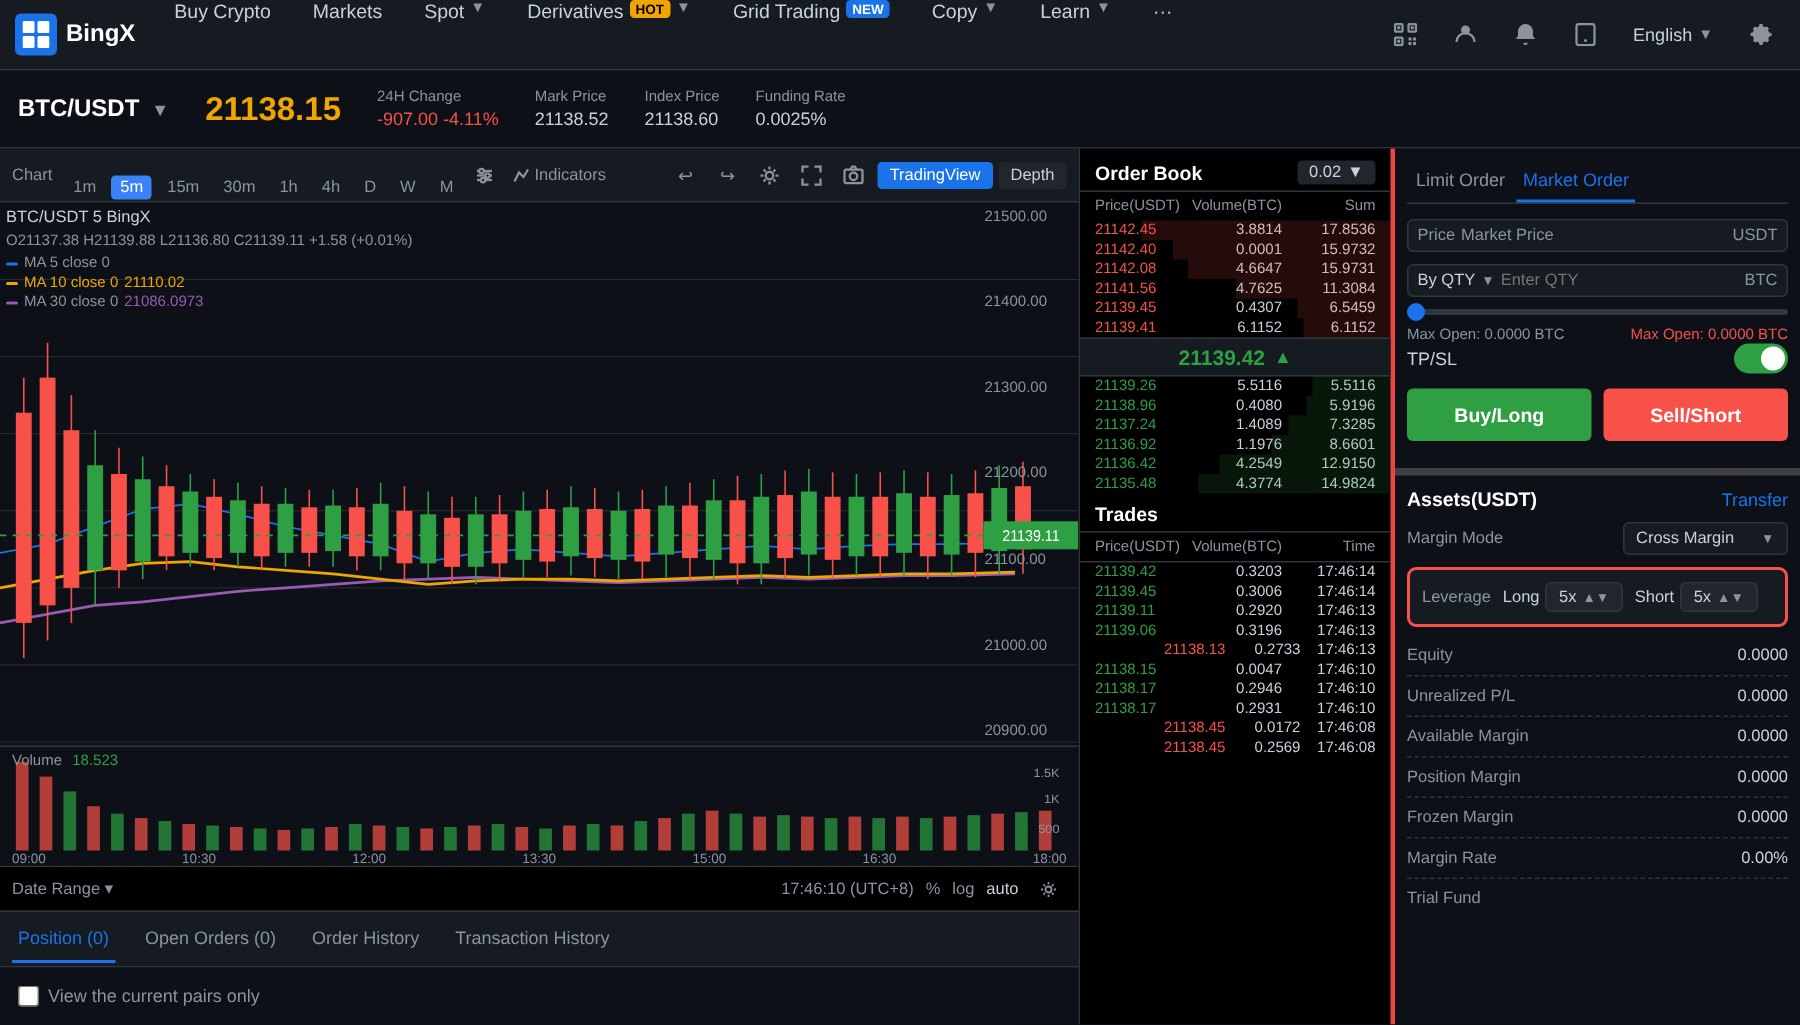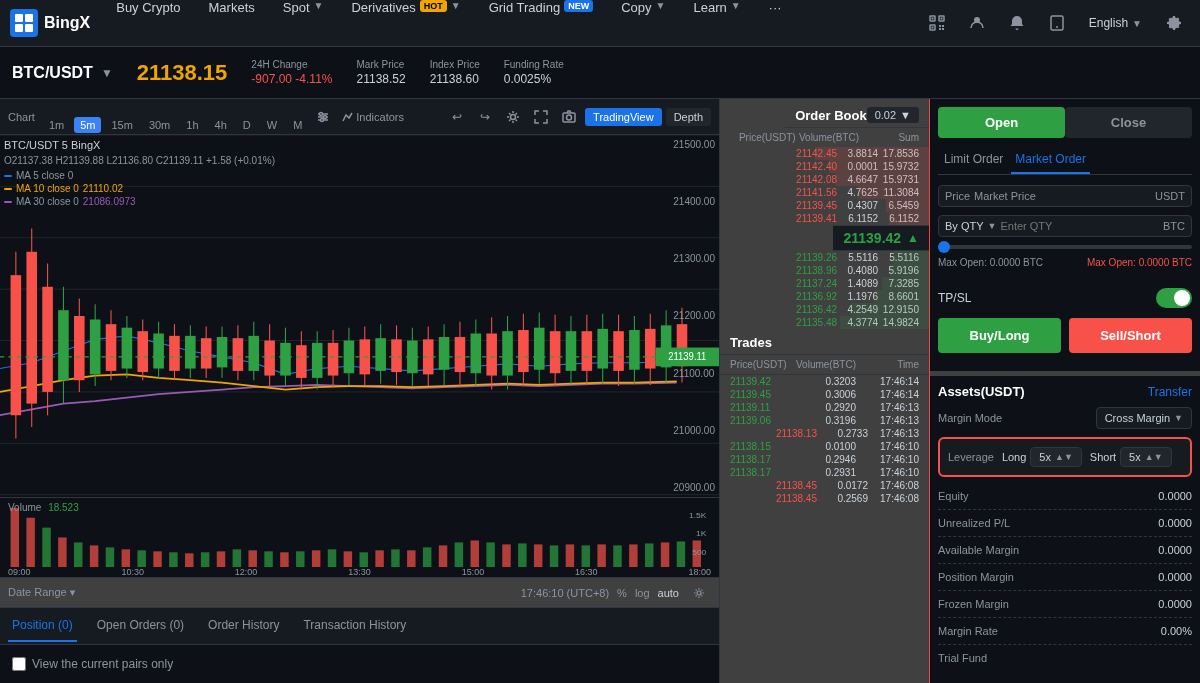--- a/index.html
+++ b/index.html
@@ -49,37 +49,37 @@
     
     .chart-info { position: absolute; top: 4px; left: 4px; font-size: 10px; z-index: 10; }
     .chart-symbol-info { color: #c9d1d9; font-size: 11px; margin-bottom: 4px; }
     .ma-line { display: flex; align-items: center; gap: 4px; margin-bottom: 2px; }
     .ma-dot { width: 8px; height: 2px; border-radius: 1px; }
 
     
     .chart-svg { width: 100%; height: 100%; }
 
     
-    .chart-bottom { height: 30px; background: #404040; border-top: 1px solid #30363d; display: flex; align-items: center; padding: 0 8px; gap: 24px; }
+    .chart-bottom { height: 30px; background: #000000; border-top: 1px solid #30363d; display: flex; align-items: center; padding: 0 8px; gap: 24px; }
     .chart-bottom .date-range { color: #8b949e; font-size: 11px; cursor: pointer; }
     .chart-bottom-right { margin-left: auto; display: flex; align-items: center; gap: 8px; color: #8b949e; font-size: 11px; }
 
     
     .volume-area { height: 80px; background: #0d1117; border-top: 1px solid #30363d; position: relative; overflow: hidden; }
     .volume-label { position: absolute; top: 4px; left: 8px; color: #8b949e; font-size: 10px; }
 
     
     .bottom-tabs { height: 38px; background: #161b22; border-top: 1px solid #30363d; display: flex; align-items: center; padding: 0 8px; gap: 16px; border-bottom: 1px solid #30363d; }
     .tab-item { padding: 8px 4px; color: #8b949e; cursor: pointer; font-size: 12px; border-bottom: 2px solid transparent; }
     .tab-item.active { color: #1a73e8; border-bottom: 2px solid #1a73e8; }
     .bottom-content { height: 38px; background: #0d1117; display: flex; align-items: center; padding: 0 12px; }
     .checkbox-label { display: flex; align-items: center; gap: 6px; color: #8b949e; font-size: 12px; cursor: pointer; }
 
     
-    .middle-panel { width: 210px; background: #404040; border-right: 1px solid #ef4444; display: flex; flex-direction: column; align-items: flex-end; }
+    .middle-panel { width: 210px; background: #000000; border-right: 3px solid #ef4444; display: flex; flex-direction: column; }
 
     
     .section-header { display: flex; align-items: center; justify-content: space-between; padding: 8px 10px 4px; border-bottom: 1px solid #30363d; }
     .section-title { color: white; font-size: 13px; font-weight: bold; }
     .precision-btn { background: #21262d; color: #c9d1d9; border: none; padding: 2px 8px; border-radius: 3px; font-size: 11px; cursor: pointer; display: flex; align-items: center; gap: 4px; }
     .ob-header { display: grid; grid-template-columns: 1fr 1fr 1fr; padding: 4px 10px; color: #8b949e; font-size: 10px; }
     .ob-row { display: grid; grid-template-columns: 1fr 1fr 1fr; padding: 1px 10px; font-size: 10px; position: relative; cursor: pointer; }
     .ob-row.sell { }
     .ob-row.buy { }
     .ob-price-sell { color: #f85149; }
@@ -114,41 +114,41 @@
     .form-row { display: flex; align-items: center; margin-bottom: 8px; gap: 6px; }
     .form-input-label { color: #8b949e; font-size: 11px; white-space: nowrap; }
     .form-suffix { color: #8b949e; font-size: 11px; white-space: nowrap; }
     .qty-selector { display: flex; align-items: center; background: #161b22; border: 1px solid #30363d; border-radius: 4px; padding: 4px 6px; gap: 4px; flex: 1; }
     .qty-dropdown { color: #c9d1d9; font-size: 11px; }
     .qty-input { background: transparent; border: none; color: #8b949e; font-size: 11px; flex: 1; outline: none; }
     .slider-row { margin: 8px 0; }
     .slider-track { width: 100%; height: 4px; background: #30363d; border-radius: 2px; position: relative; }
     .slider-fill { width: 0%; height: 100%; background: #1a73e8; border-radius: 2px; }
     .slider-dot { width: 12px; height: 12px; background: #1a73e8; border-radius: 50%; position: absolute; top: -4px; left: 0; }
-    .max-open { display: flex; justify-content: space-between; margin-bottom: 20px; font-size: 10px; }
+    .max-open { display: flex; justify-content: space-between; margin-bottom: 0; font-size: 10px; }
     .max-open-left { color: #8b949e; }
     .max-open-right { color: #f85149; }
     .tpsl-row { display: flex; align-items: center; justify-content: space-between; margin-bottom: 10px; }
     .tpsl-label { color: #c9d1d9; font-size: 12px; }
     .toggle { width: 36px; height: 20px; background: #30363d; border-radius: 10px; position: relative; cursor: pointer; }
     .toggle.on { background: #2ea043; }
     .toggle-dot { width: 16px; height: 16px; background: white; border-radius: 50%; position: absolute; top: 2px; left: 2px; transition: left 0.2s; }
     .toggle.on .toggle-dot { left: 18px; }
     .action-btns { display: flex; gap: 8px; margin-bottom: 10px; }
     .buy-btn { flex: 1; padding: 10px; background: #2ea043; color: white; border: none; border-radius: 4px; font-size: 13px; font-weight: bold; cursor: pointer; }
     .sell-btn { flex: 1; padding: 10px; background: #f85149; color: white; border: none; border-radius: 4px; font-size: 13px; font-weight: bold; cursor: pointer; }
 
     
     .assets-section { padding: 8px; border-top: 5px solid #404040; }
     .assets-header { display: flex; justify-content: space-between; align-items: center; margin-bottom: 8px; }
     .assets-title { color: white; font-size: 13px; font-weight: bold; }
     .transfer-link { color: #1a73e8; font-size: 12px; cursor: pointer; }
     .assets-label { color: #8b949e; font-size: 11px; }
     .margin-mode-row { display: flex; justify-content: space-between; align-items: center; margin-bottom: 8px; }
-    .margin-mode-select { background: #161b22; border: 1px solid #30363d; border-radius: 4px; color: #c9d1d9; padding: 4px 8px; font-size: 11px; display: flex; align-items: center; gap: 4px; cursor: pointer; }
+    .margin-mode-select { background: #161b22; border: 1px solid #30363d; border-radius: 4px; color: #c9d1d9; padding: 4px 8px; font-size: 11px; display: flex; align-items: center; gap: 18px; cursor: pointer; }
     .leverage-row { display: flex; align-items: center; gap: 8px; margin-bottom: 10px; padding: 8px; background: #161b22; border: 2px solid #f85149; border-radius: 6px; }
     .leverage-label { color: #8b949e; font-size: 11px; }
     .leverage-group { display: flex; align-items: center; gap: 4px; }
     .leverage-type { color: #c9d1d9; font-size: 11px; }
     .leverage-val { background: #21262d; border: 1px solid #30363d; border-radius: 4px; padding: 3px 8px; color: #c9d1d9; font-size: 11px; display: flex; align-items: center; gap: 4px; cursor: pointer; }
     .divider-line { border: none; border-top: 1px dashed #30363d; margin: 4px 0; }
     .asset-stat-row { display: flex; justify-content: space-between; align-items: center; padding: 3px 0; }
     .asset-stat-label { color: #8b949e; font-size: 11px; }
     .asset-stat-value { color: #c9d1d9; font-size: 11px; }
   </style>
@@ -338,21 +338,21 @@
           <span style="color:#f0a500">21110.02</span>
         </div>
         <div class="ma-line">
           <div class="ma-dot" style="background:#9b59b6"></div>
           <span style="color:#8b949e">MA 30 close 0</span>
           <span style="color:#9b59b6">21086.0973</span>
         </div>
       </div>
 
       
-      <div style="position:absolute;right:0;top:0;height:100%;display:flex;flex-direction:column;justify-content:space-between;padding:4px 0">
+      <div style="position:absolute;right:17px;top:0;height:100%;display:flex;flex-direction:column;justify-content:space-between;padding:4px 0">
         <span style="color:#8b949e;font-size:10px;padding-right:4px">21500.00</span>
         <span style="color:#8b949e;font-size:10px;padding-right:4px">21400.00</span>
         <span style="color:#8b949e;font-size:10px;padding-right:4px">21300.00</span>
         <span style="color:#8b949e;font-size:10px;padding-right:4px">21200.00</span>
         <span style="color:#8b949e;font-size:10px;padding-right:4px">21100.00</span>
         <span style="color:#8b949e;font-size:10px;padding-right:4px">21000.00</span>
         <span style="color:#8b949e;font-size:10px;padding-right:4px">20900.00</span>
       </div>
 
       
@@ -697,21 +697,21 @@
             <span class="ob-val" style="text-align:right">0.3196</span>
             <span class="ob-val" style="text-align:right">17:46:13</span>
           </div>
         <div class="trade-row">
             <span class="trade-price-sell">21138.13</span>
             <span class="ob-val" style="text-align:right">0.2733</span>
             <span class="ob-val" style="text-align:right">17:46:13</span>
           </div>
         <div class="trade-row">
             <span class="trade-price-buy">21138.15</span>
-            <span class="ob-val" style="text-align:right">0.0100</span>
+            <span class="ob-val" style="text-align:right">0.0047</span>
             <span class="ob-val" style="text-align:right">17:46:10</span>
           </div>
         <div class="trade-row">
             <span class="trade-price-buy">21138.17</span>
             <span class="ob-val" style="text-align:right">0.2946</span>
             <span class="ob-val" style="text-align:right">17:46:10</span>
           </div>
         <div class="trade-row">
             <span class="trade-price-buy">21138.17</span>
             <span class="ob-val" style="text-align:right">0.2931</span>
@@ -728,24 +728,20 @@
             <span class="ob-val" style="text-align:right">17:46:08</span>
           </div>
       </div>
     </div>
   </div>
 
   <div class="right-panel">
 
     <div class="order-form">
 
-      <div class="open-close-tabs">
-        <div class="oc-tab open">Open</div>
-        <div class="oc-tab close">Close</div>
-      </div>
 
       <div class="order-type-tabs">
         <div class="ot-tab">Limit Order</div>
         <div class="ot-tab active">Market Order</div>
       </div>
 
       <div class="form-row">
         <div class="qty-selector">
           <span class="form-input-label">Price</span>
           <span style="flex:1;color:#8b949e;font-size:11px">Market Price</span>

